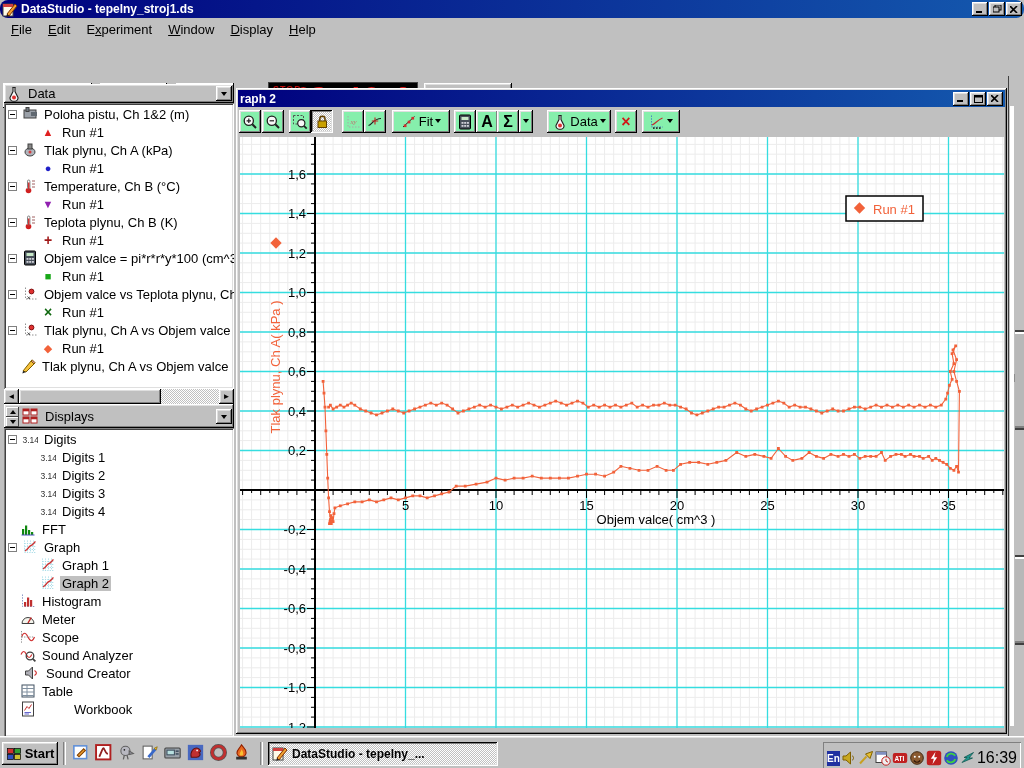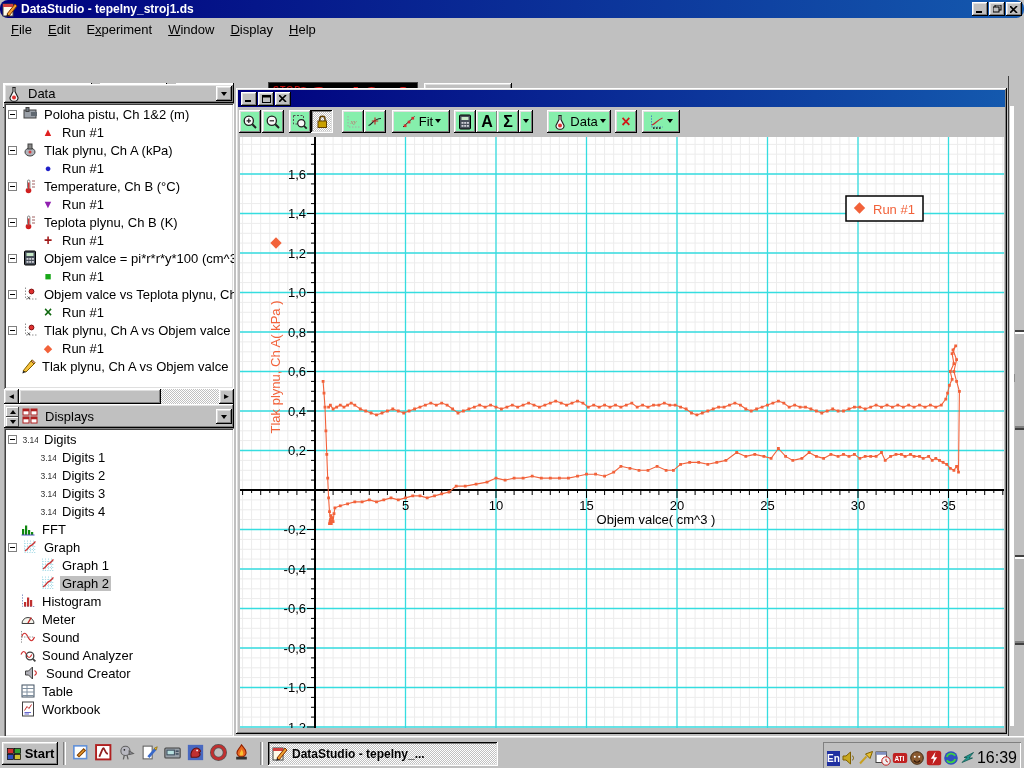--- a/index.html
+++ b/index.html
@@ -445,21 +445,21 @@
         </span>
         <span class="tlabel">Meter</span>
       </div>
       <div class="trow" style="padding-left: 16px;">
         <span class="ticon">
           <svg viewBox="0 0 16 16" width="16" height="16">
             <path d="M1.5 8 C3.5 3 5.5 3 8 8 C10.5 13 12.5 13 14.5 8" stroke="#d03030" fill="none" stroke-width="1.2"></path>
             <path d="M1.5 2 V14 M1.5 8 H14.5" stroke="#909090" stroke-dasharray="1.3 1.3" fill="none"></path>
           </svg>
         </span>
-        <span class="tlabel">Sound</span>
+        <span class="tlabel">Scope</span>
       </div>
       <div class="trow" style="padding-left: 16px;">
         <span class="ticon">
           <svg viewBox="0 0 16 16" width="16" height="16">
             <path d="M1 7.5 C2.8 3.5 4.6 3.5 6.4 7.5 C8.2 11.5 10 11.5 11.8 7.5" stroke="#d03030" fill="none" stroke-width="1.2"></path>
             <circle cx="10" cy="9" r="3.8" fill="none" stroke="#404040" stroke-width="1.3"></circle>
             <path d="M12.8 11.8 L15.4 14.4" stroke="#404040" stroke-width="1.7"></path>
           </svg>
         </span>
         <span class="tlabel">Sound Analyzer</span>
@@ -475,34 +475,35 @@
       </div>
       <div class="trow" style="padding-left: 16px;">
         <span class="ticon">
           <svg viewBox="0 0 16 16" width="16" height="16">
             <rect x="2" y="2" width="12" height="12" fill="#fff" stroke="#405060"></rect>
             <path d="M2 5.5 H14 M2 9 H14 M2 12.5 H14 M7 2 V14" stroke="#8090a0"></path>
           </svg>
         </span>
         <span class="tlabel">Table</span>
       </div>
-      <div class="trow" style="padding-left: 16px;">
+      <div class="trow" style="padding-left: 16px; gap: 32px;">
         <span class="ticon">
           <svg viewBox="0 0 16 16" width="16" height="16">
             <rect x="2.5" y="1" width="11" height="14" fill="#fff" stroke="#404040"></rect>
             <path d="M4.5 9.5 L7 5.5 L9 7.5 L11.5 3.5" stroke="#c03030" fill="none"></path>
             <path d="M4.5 11.5 H11 M4.5 13 H9" stroke="#4040c0" stroke-width="0.8"></path>
           </svg>
         </span>
         <span class="tlabel">Workbook</span>
       </div>
     </div>
 
   <div class="gwin out2">
     <div class="gtitle">
+      <span class="ttext">raph 2</span>
       <span class="winbtn out2">
           <svg width="8" height="7" viewBox="0 0 8 7">
             <rect x="0" y="5" width="6" height="2" fill="#000"></rect>
           </svg>
         </span>
       <span class="winbtn out2">
           <svg width="9" height="8" viewBox="0 0 9 8">
             <rect x="0.5" y="0.5" width="8" height="7" fill="none" stroke="#000"></rect>
             <rect x="0.5" y="0.5" width="8" height="2" fill="#000"></rect>
           </svg>

